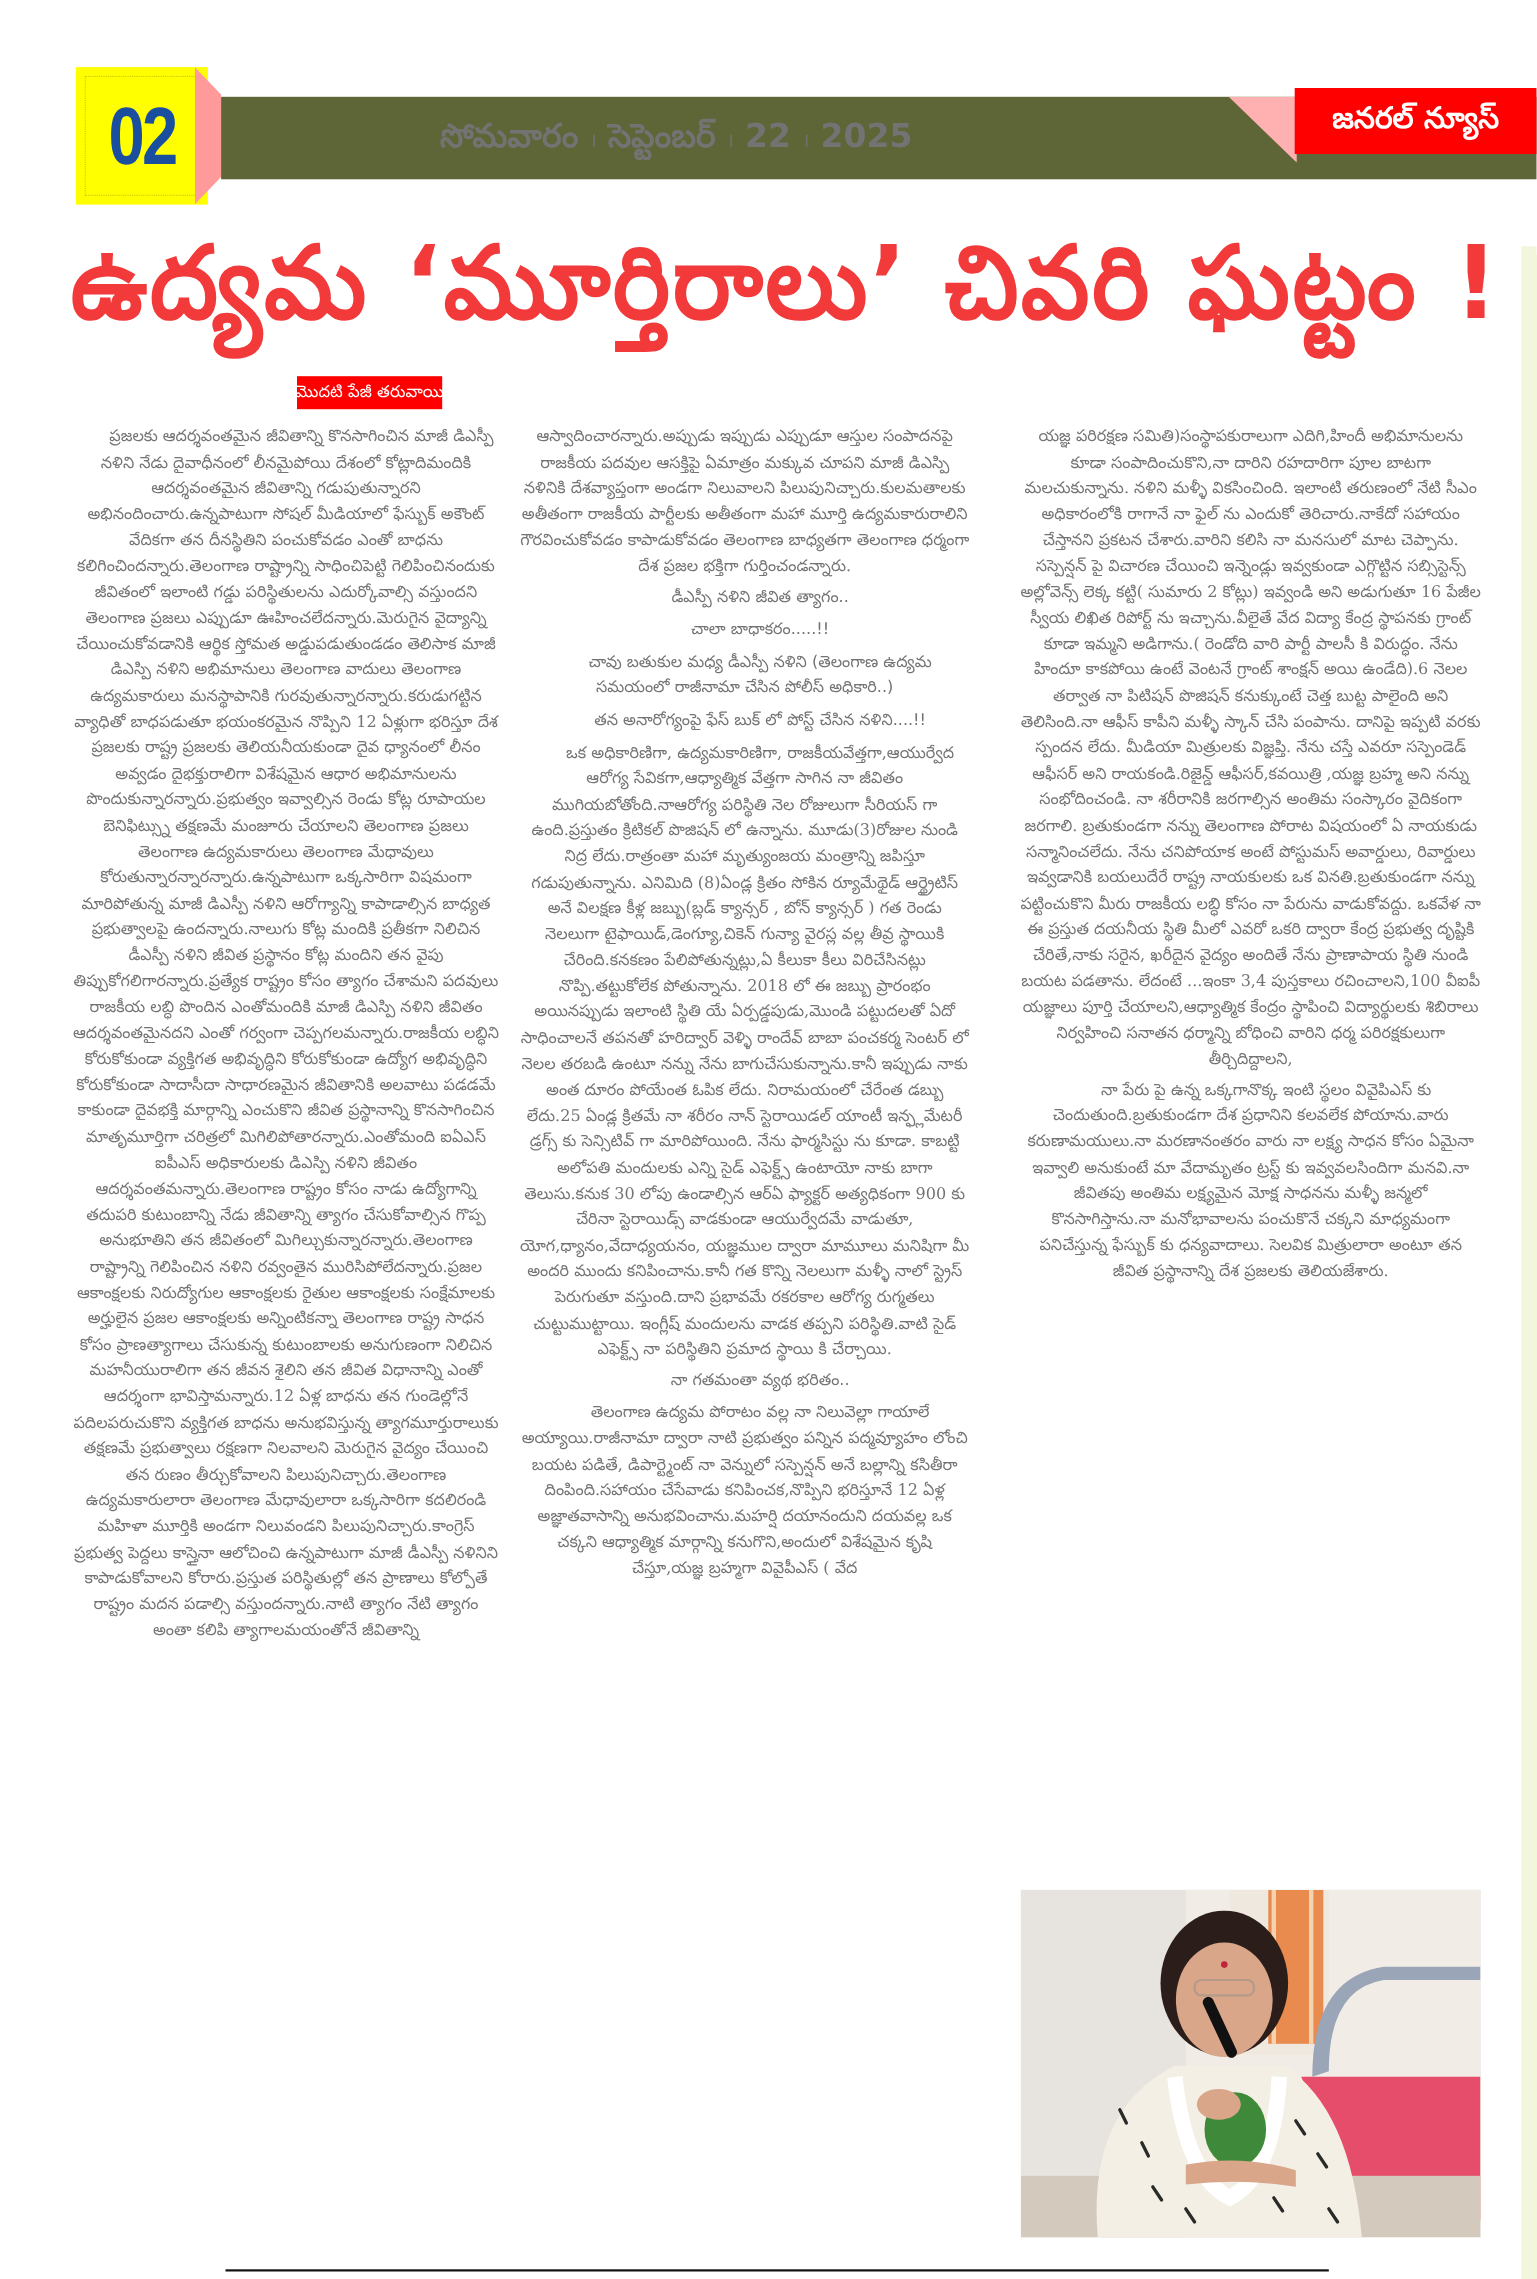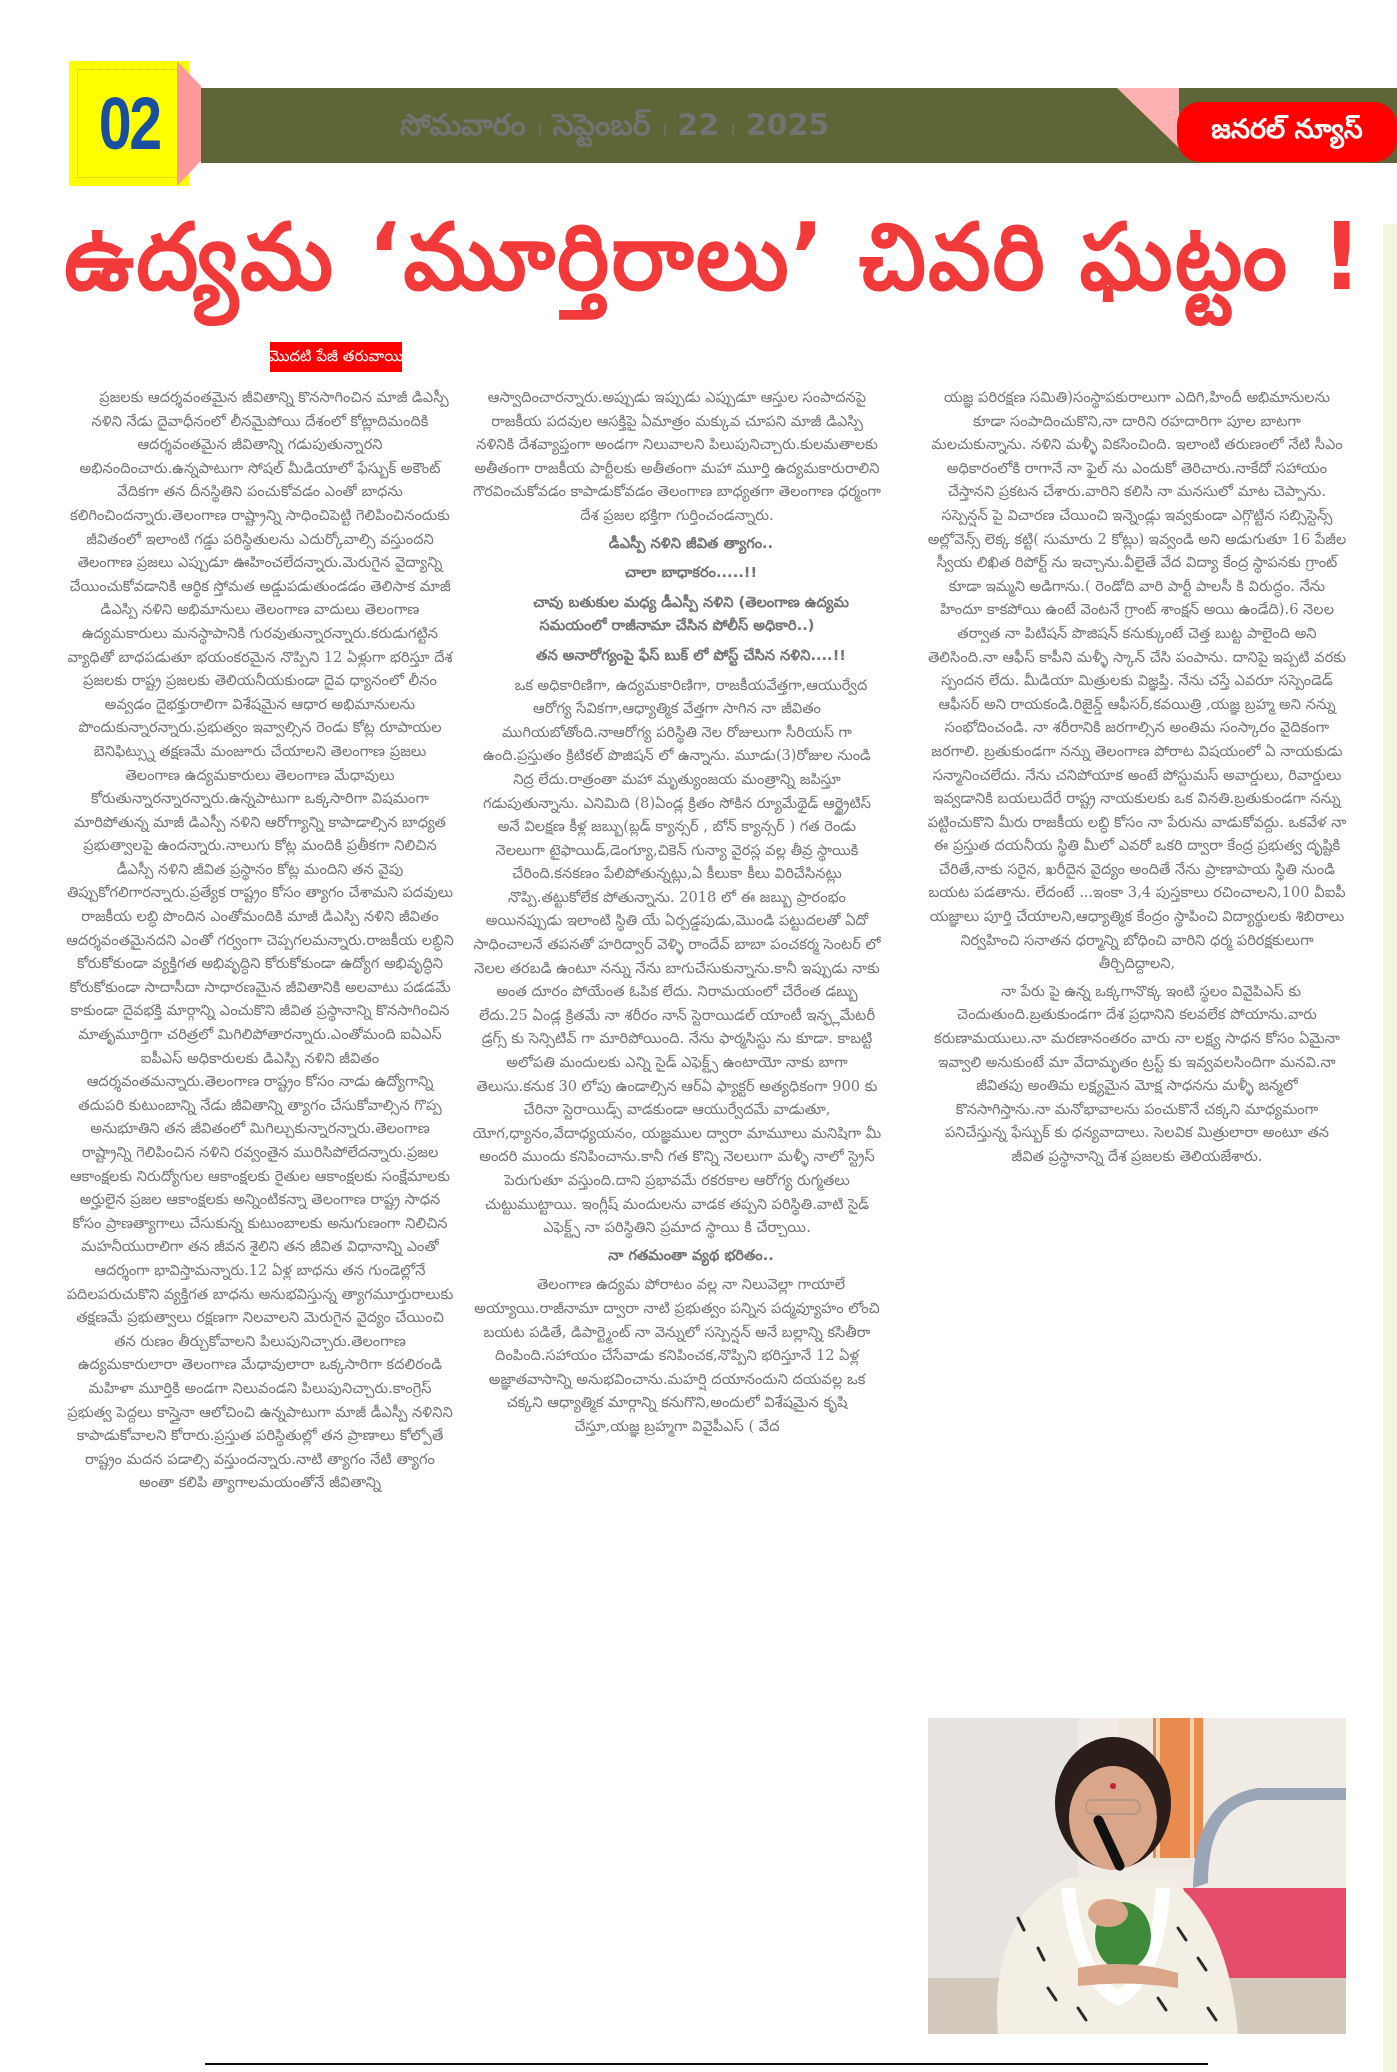--- a/index.html
+++ b/index.html
@@ -85,32 +85,31 @@
       left: 1117px;
       top: 88px;
       width: 62px;
       height: 60px;
       background: #ffb0b0;
       clip-path: polygon(0 0, 100% 0, 100% 100%);
     }
     .section-tag {
       position: absolute;
       left: 1177px;
-      top: 102px;
+      top: 80px;
       width: 220px;
       height: 60px;
       background: #ff0000;
       color: #ffffff;
       font-weight: bold;
       font-size: 27px;
       display: flex;
       align-items: center;
       justify-content: center;
       white-space: nowrap;
-      border-radius: 23px;
     }
     
     .headline {
       position: absolute;
       left: 64px;
       top: 195px;
       width: 1280px;
       text-align: left;
       font-family: "DejaVu Sans", sans-serif;
       font-weight: bold;
@@ -157,21 +156,21 @@
     .col-1 { left: 66px; width: 388px; }
     .col-2 { left: 472px; width: 410px; }
     .col-3 { left: 927px; width: 420px; }
     .col p {
       margin: 0 0 4px 0;
       text-indent: 28px;
     }
     .col p.noindent { text-indent: 0; }
     .col .subhead {
       font-family: "DejaVu Sans", sans-serif;
-      font-weight: bold;
+      font-weight: normal;
       text-indent: 28px;
       margin: 4px 0 6px 0;
     }
     .photo {
       position: absolute;
       left: 928px;
       top: 1718px;
       width: 418px;
       height: 316px;
       overflow: hidden;

